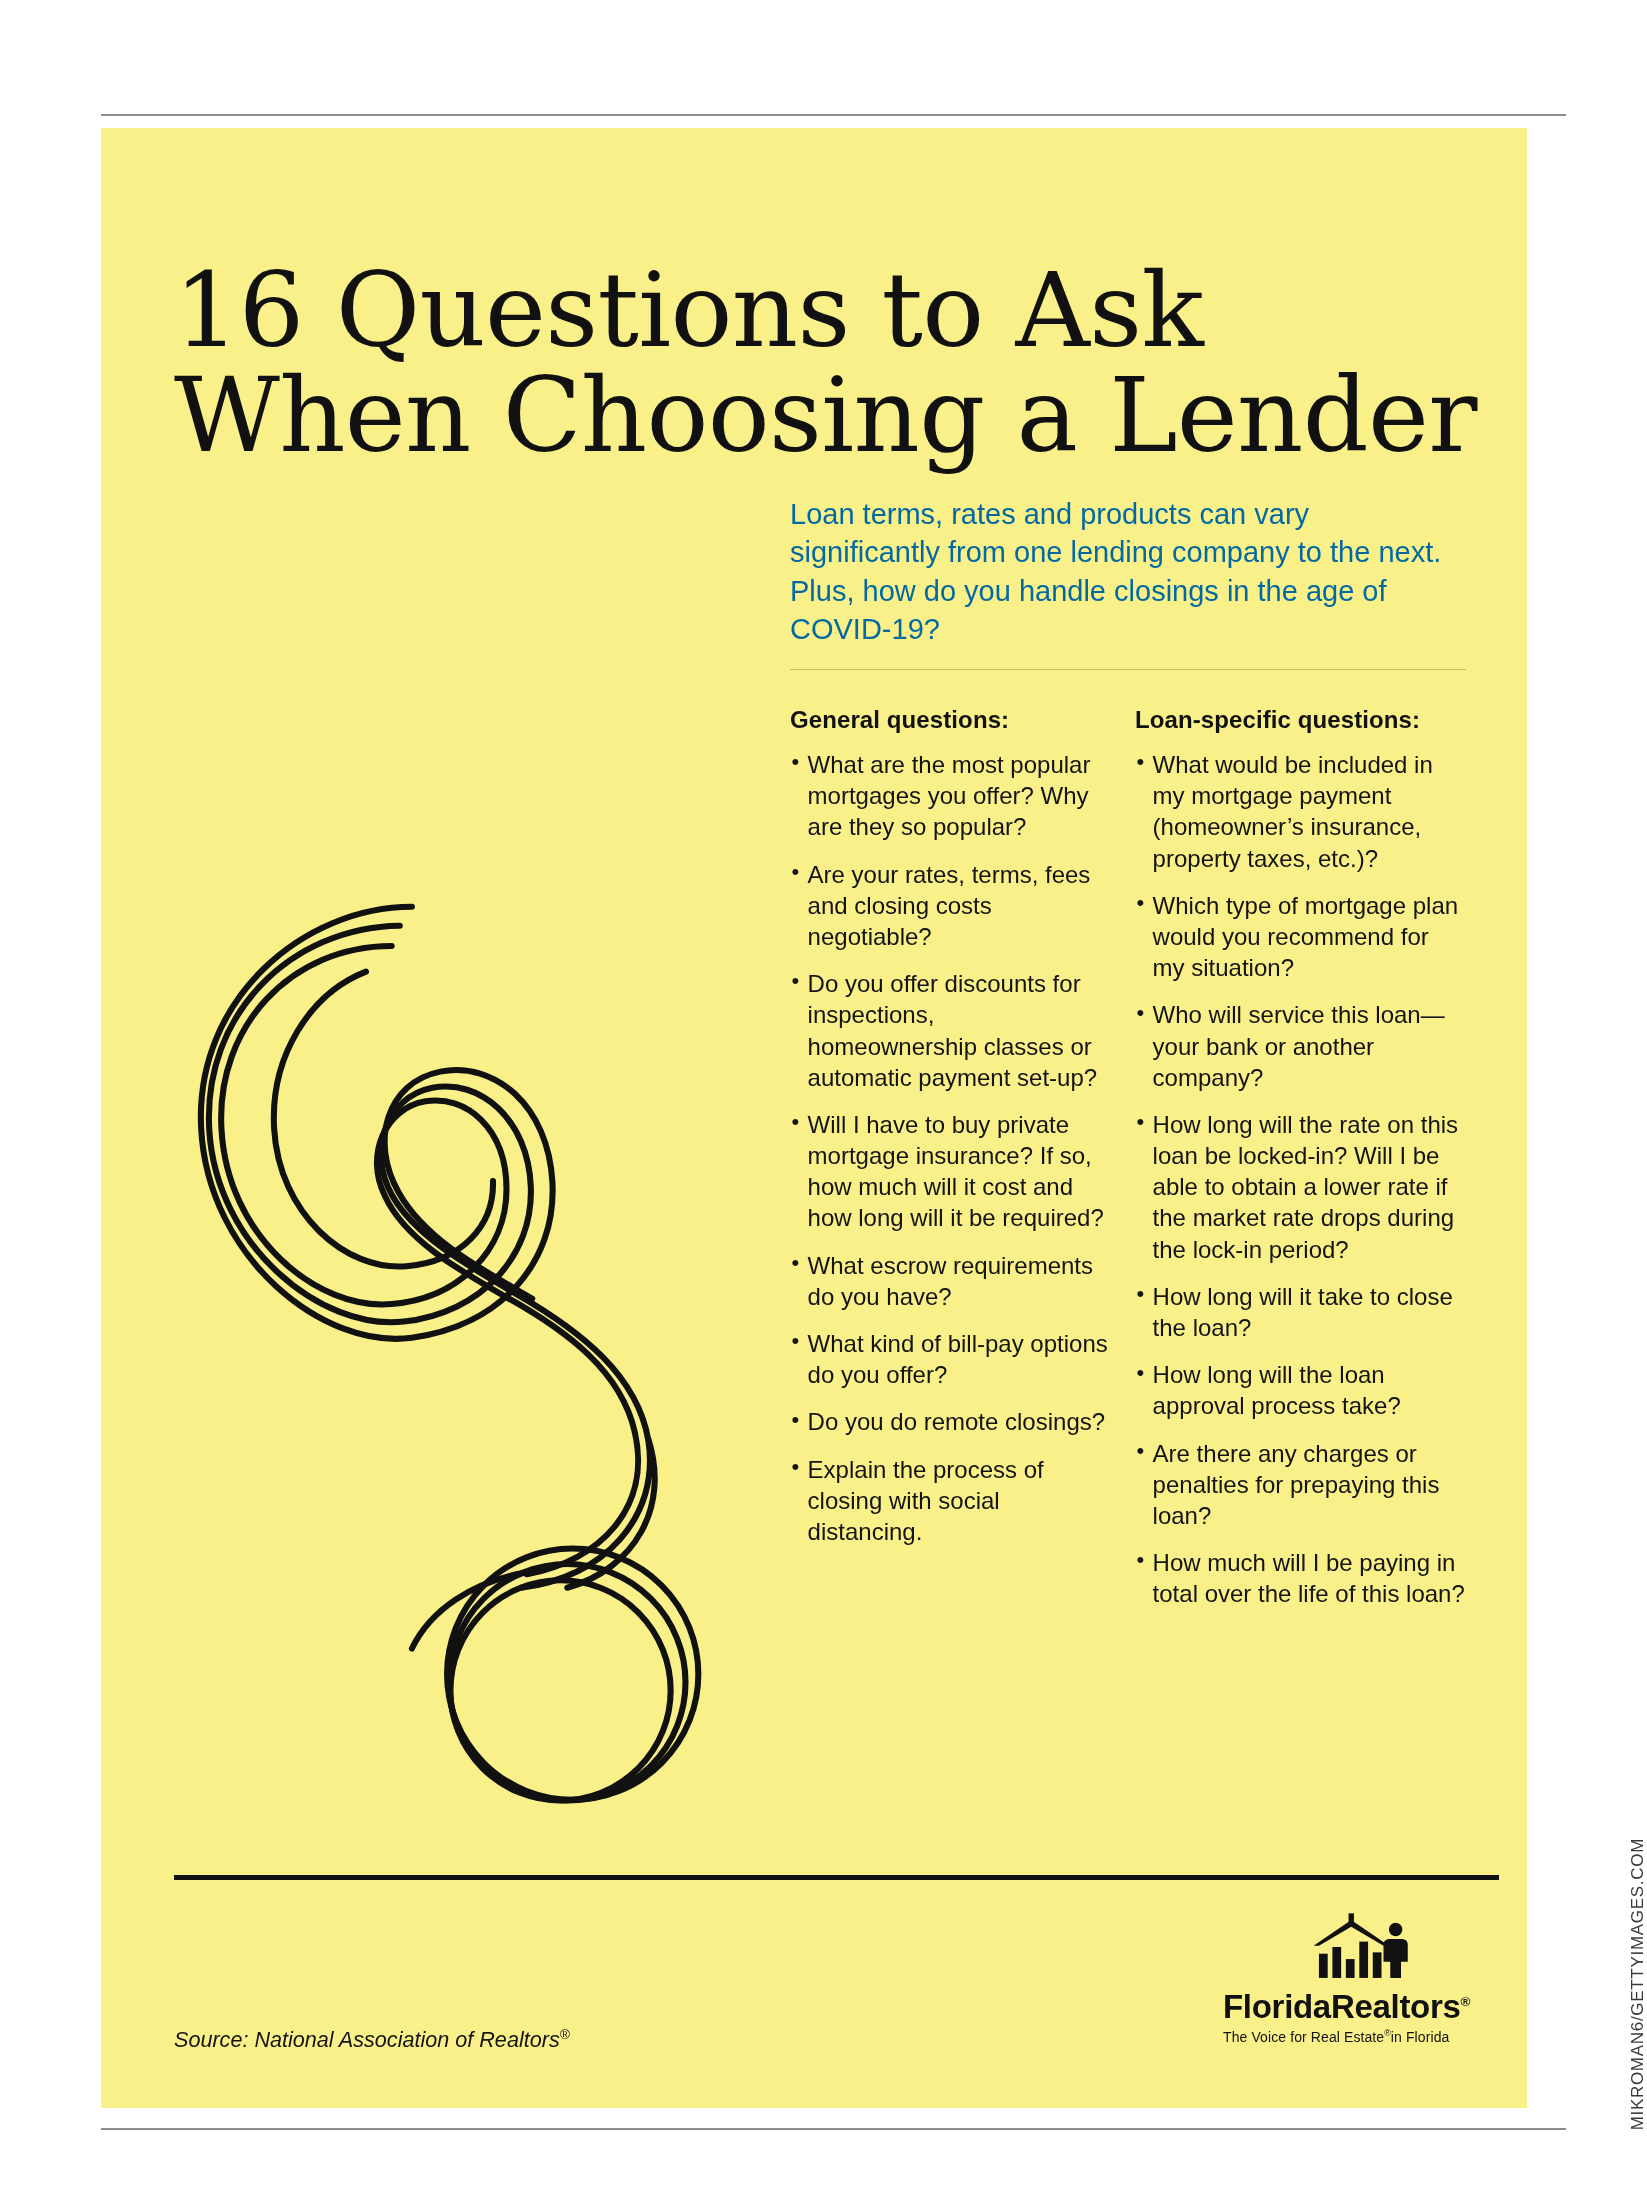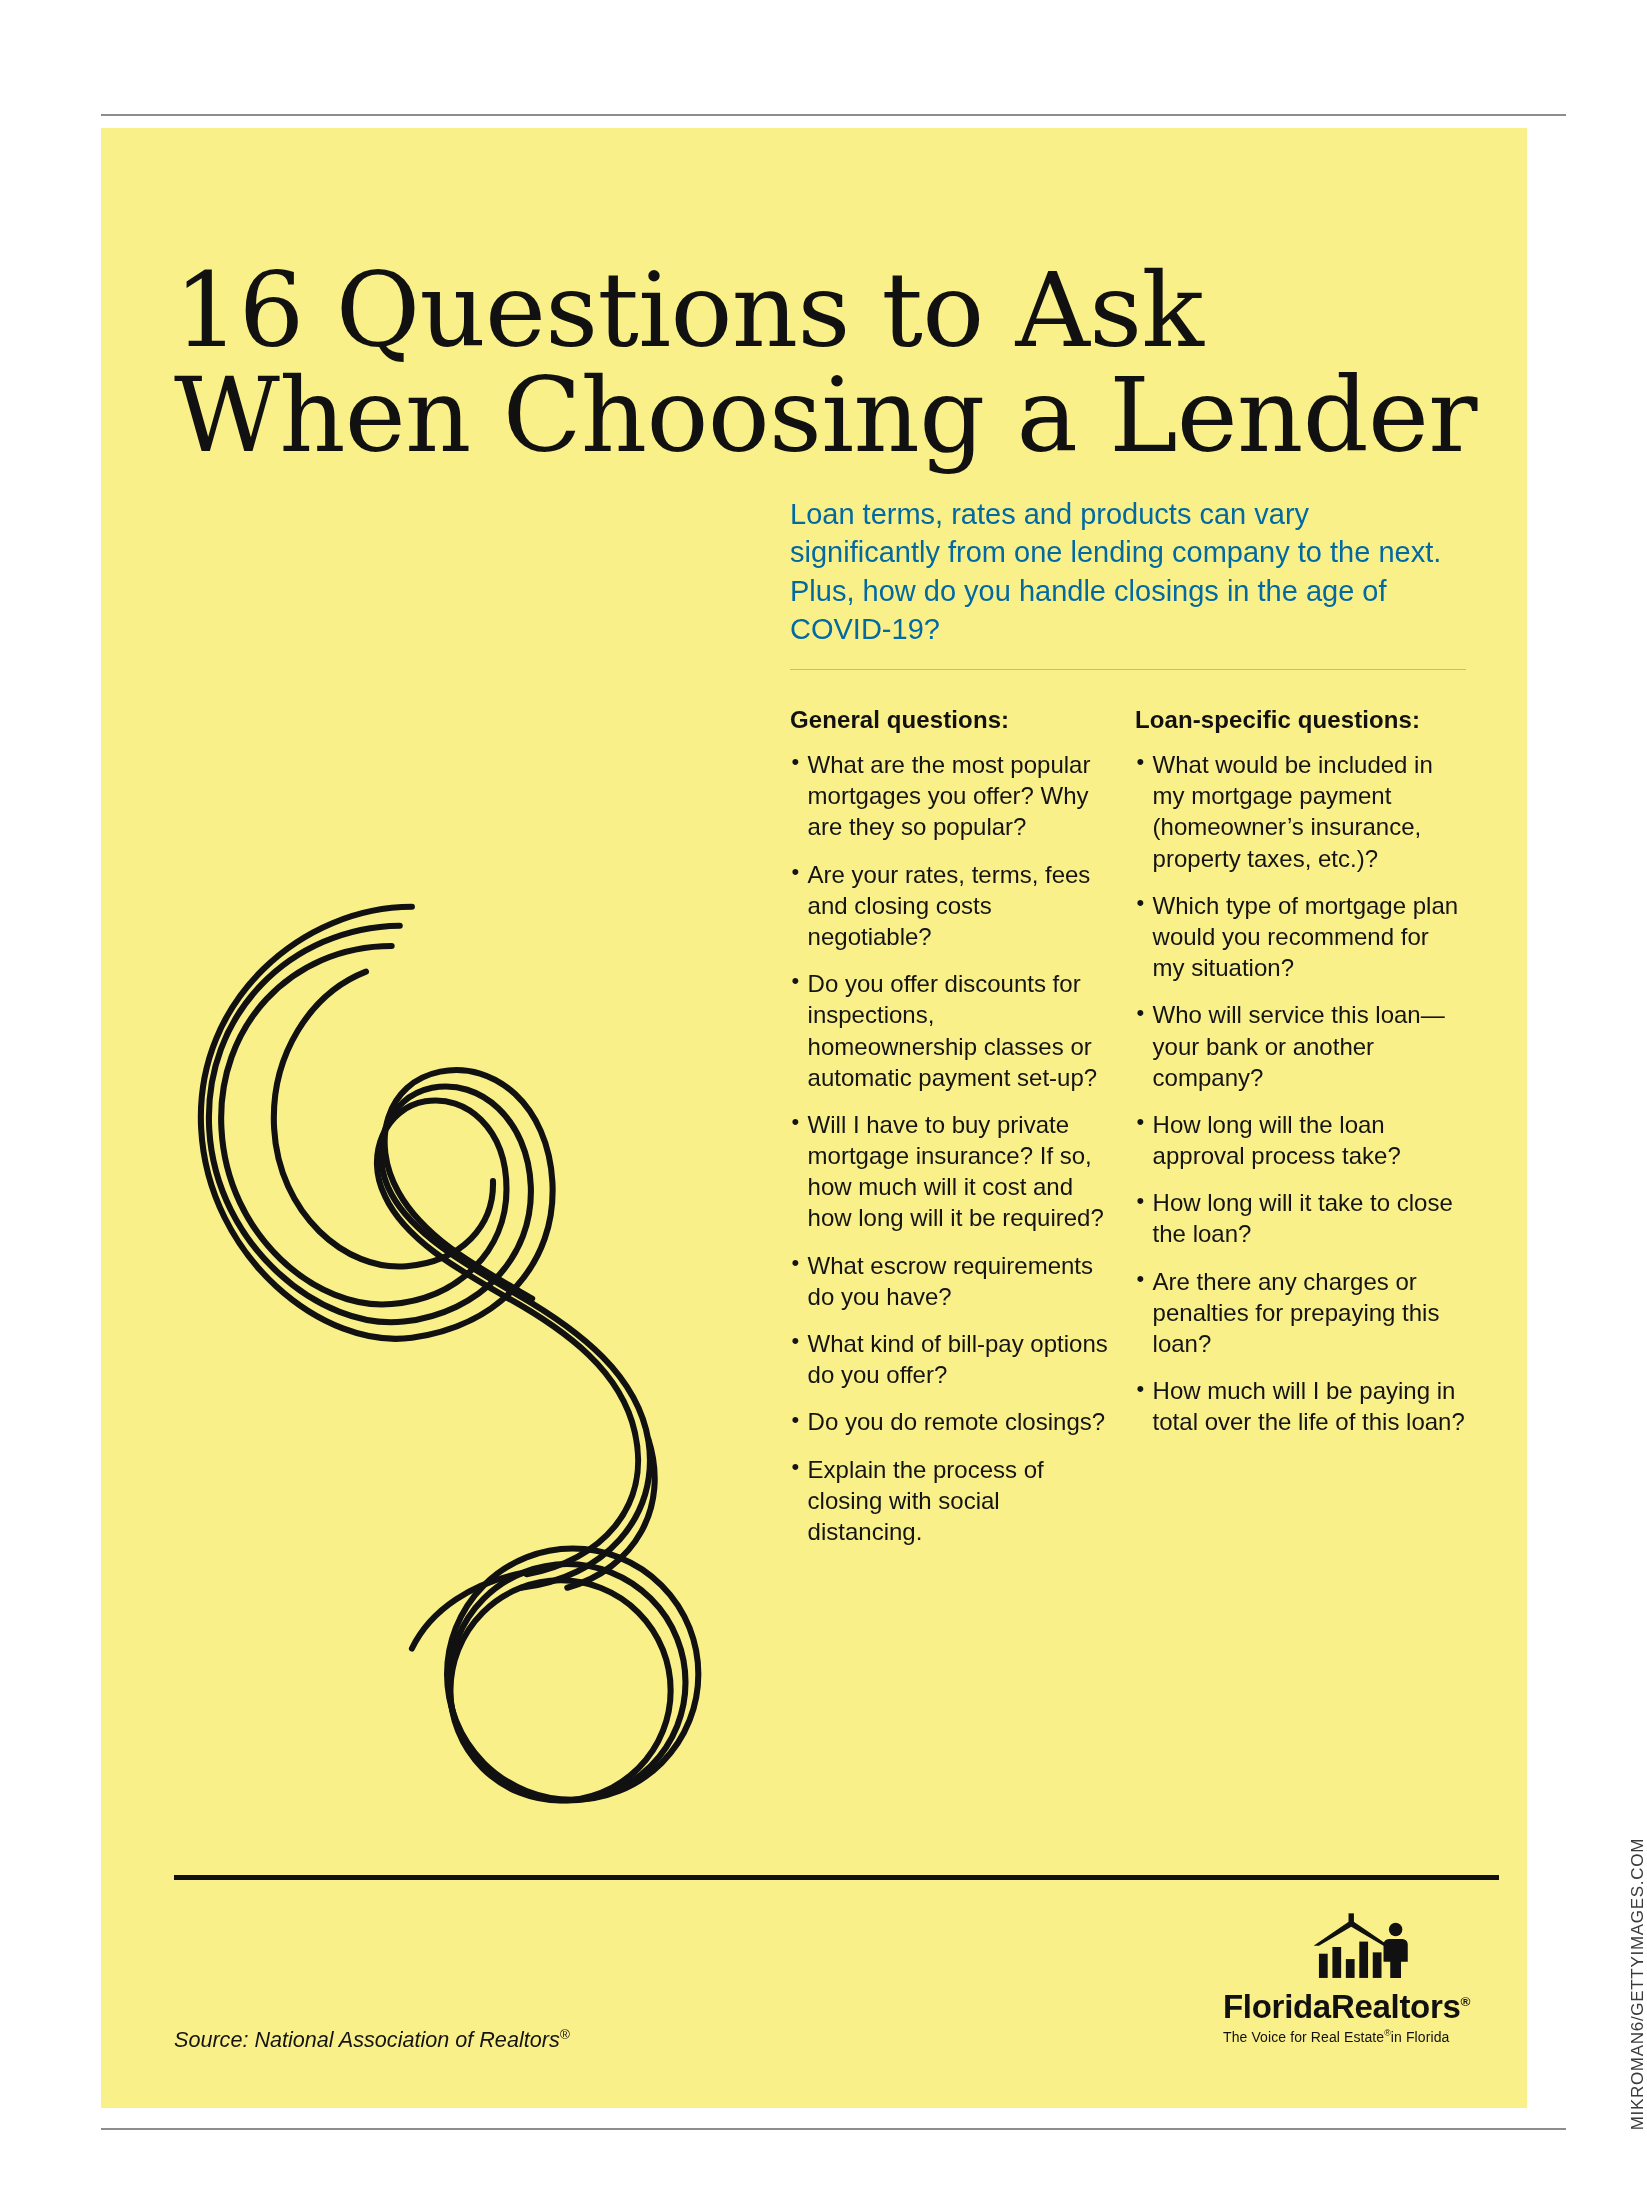--- a/index.html
+++ b/index.html
@@ -239,22 +239,23 @@
         <li>Explain the process of closing with social distancing.</li>
       </ul>
     </div>
 
     <div class="col col-right">
       <div class="col-head">Loan-specific questions:</div>
       <ul class="q-list">
         <li>What would be included in my mortgage payment (homeowner’s insurance, property taxes, etc.)?</li>
         <li>Which type of mortgage plan would you recommend for my situation?</li>
         <li>Who will service this loan—your bank or another company?</li>
+        <li>How long will the rate on this loan be locked-in? Will I be able to obtain a lower rate if the market rate drops during the lock-in period?</li>
+        <li>How long will it take to close the loan?</li>
         <li>How long will the loan approval process take?</li>
-        <li>How long will it take to close the loan?</li>
         <li>Are there any charges or penalties for prepaying this loan?</li>
         <li>How much will I be paying in total over the life of this loan?</li>
       </ul>
     </div>
 
     <div class="poster-rule"></div>
 
     <div class="source">
       <span>Source: National Association of Realtors</span><sup>®</sup>
     </div>

